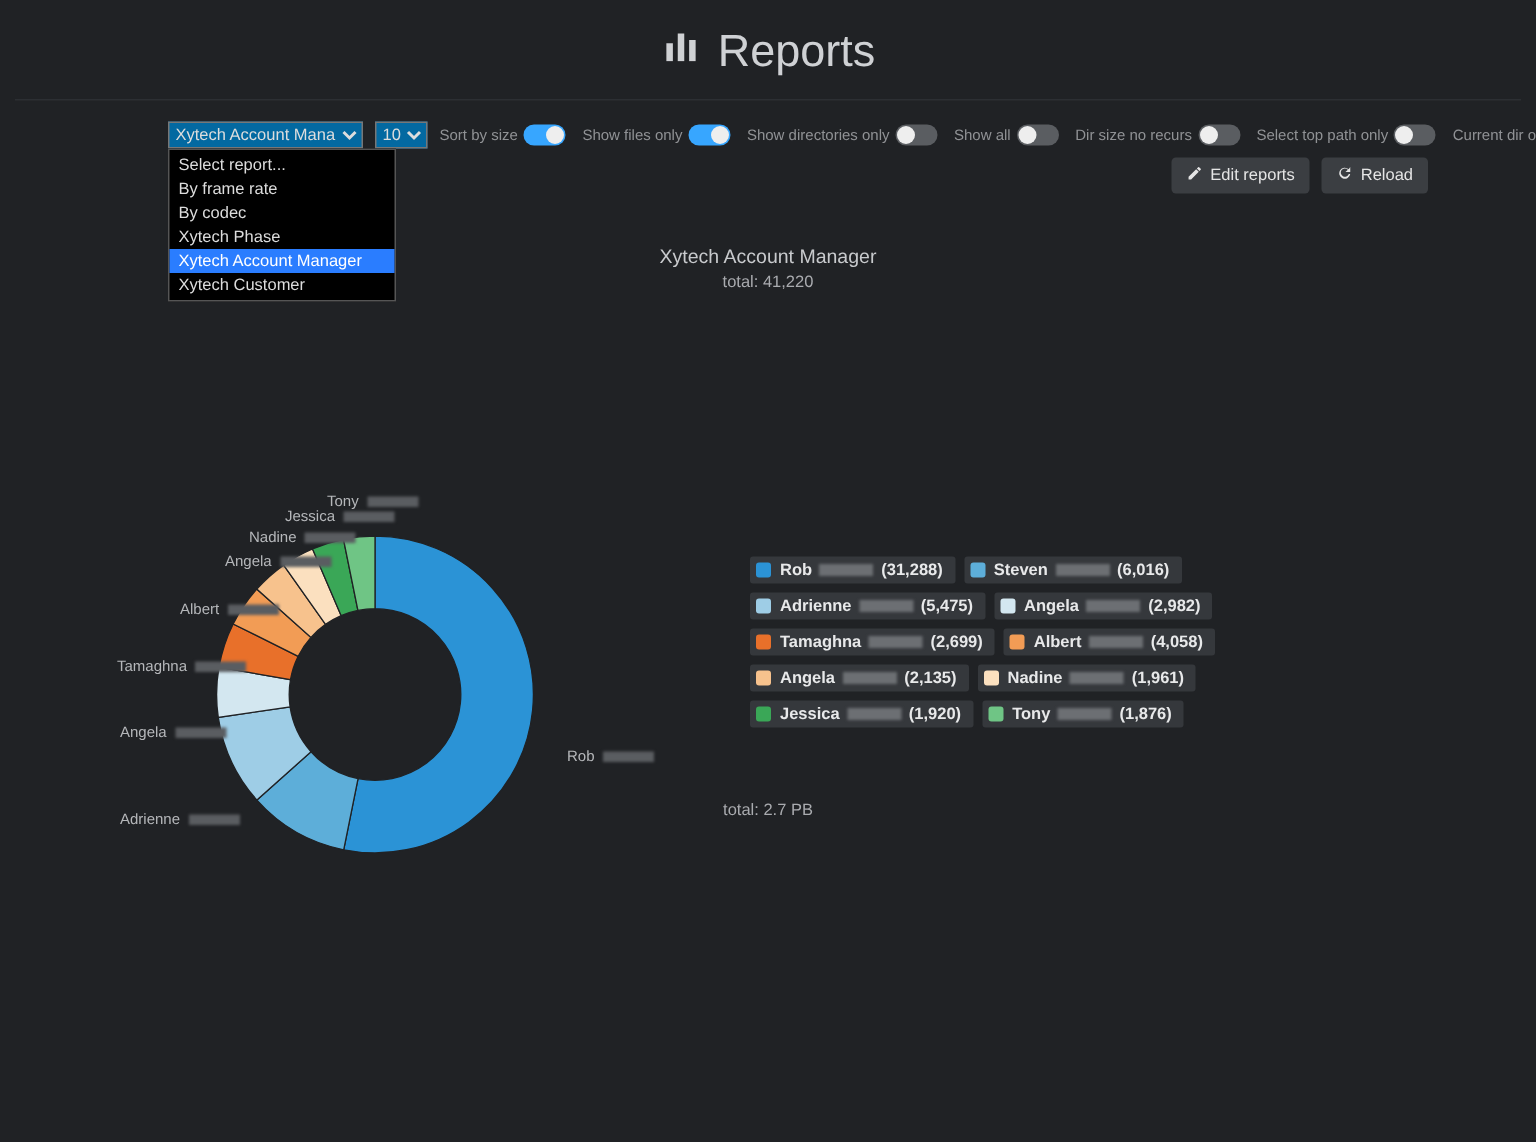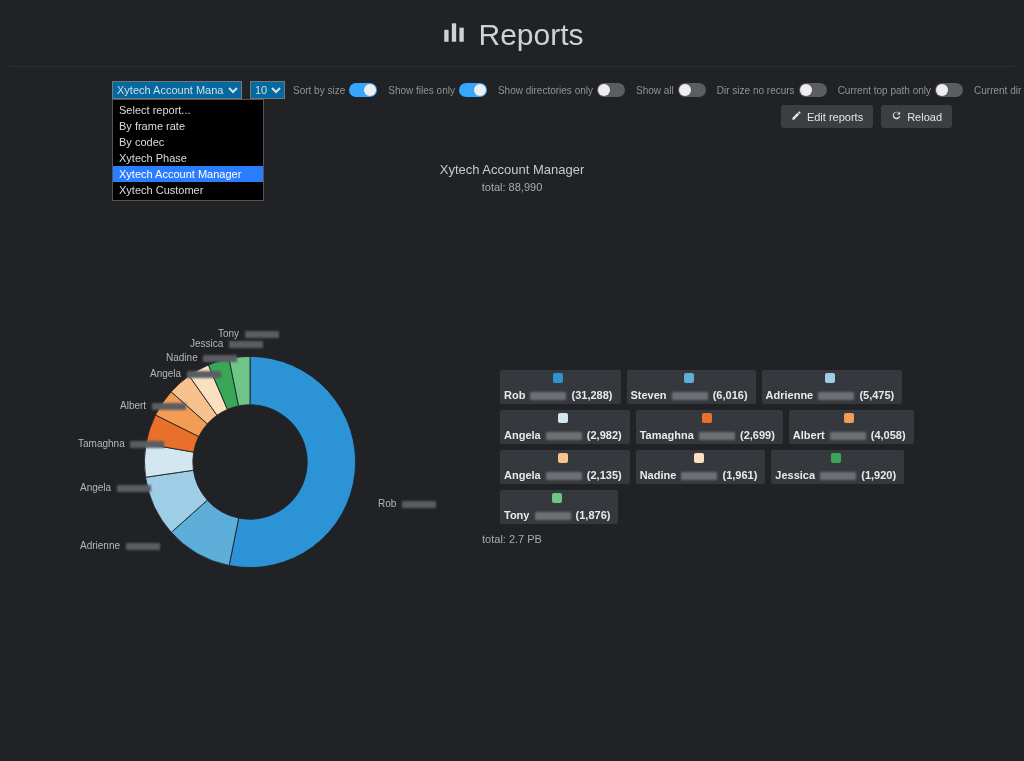--- a/index.html
+++ b/index.html
@@ -133,21 +133,20 @@
   .legend.bot { top: 628px; }
   .chip {
     display: inline-flex;
     align-items: center;
     background: #35383c;
     border-radius: 2px;
     padding: 3px 8px 3px 4px;
     font-size: 11px;
     color: #e8e9ea;
     gap: 6px;
-    flex-direction: column;
   }
   .chip .sw { width: 10px; height: 10px; border-radius: 2px; flex: 0 0 auto; }
   .chip .nm { white-space: nowrap; }
   .chip .redact {
     display: inline-block; height: 8px; width: 36px;
     background: #6c6f73; filter: blur(1px); vertical-align: middle;
     margin: 0 2px;
   }
   .chip b { font-weight: bold; }
 
@@ -233,21 +232,21 @@
         </div>
         <div class="toggle-group">
           <span class="tog-label">Show all</span>
           <div class="toggle off"></div>
         </div>
         <div class="toggle-group">
           <span class="tog-label">Dir size no recurs</span>
           <div class="toggle off"></div>
         </div>
         <div class="toggle-group">
-          <span class="tog-label">Current top path only</span>
+          <span class="tog-label">Select top path only</span>
           <div class="toggle off"></div>
         </div>
         <div class="toggle-group">
           <span class="tog-label">Current dir only</span>
         </div>
       </div>
 
     <div class="dropdown-list" id="ddlist">
         <div>Select report...</div>
         <div>By frame rate</div>
@@ -272,21 +271,21 @@
         <svg width="11" height="11" viewBox="0 0 24 24" fill="#e5e5e5">
             <path d="M17.65 6.35A8 8 0 1 0 19.93 13h-2.02a6 6 0 1 1-1.4-6.23L13 10h7V3l-2.35 3.35z"></path>
           </svg>
       </span>
       <span>Reload</span>
     </button>
   </div>
 
   <div class="block">
     <div class="block-title">Xytech Account Manager</div>
-    <div class="block-subtitle">total: 88,990</div>
+    <div class="block-subtitle">total: 41,220</div>
 
     <div class="donut-wrap">
       <svg id="donut-svg" class="donut" viewBox="0 0 100 100">
           <path d="M 50 2 A 48 48 0 1 1 40.5153781527978 97.05360717751164 L 44.86249649943214 75.48737055448547 A 26 26 0 1 0 50 24 Z" fill="#2b93d6" stroke="#202225" stroke-width="0.4"></path>
           <path d="M 40.5153781527978 97.05360717751164 A 48 48 0 0 1 14.218385535134615 81.99493813539473 L 30.61829216486458 67.33059149000547 A 26 26 0 0 0 44.86249649943214 75.48737055448547 Z" fill="#5daed9" stroke="#202225" stroke-width="0.4"></path>
           <path d="M 14.218385535134615 81.99493813539473 A 48 48 0 0 1 2.504006152091776 56.93761979352169 L 24.273003332383045 53.75787738815758 A 26 26 0 0 0 30.61829216486458 67.33059149000547 Z" fill="#9ecde6" stroke="#202225" stroke-width="0.4"></path>
           <path d="M 2.504006152091776 56.93761979352169 A 48 48 0 0 1 2.719275048303494 41.721531056890804 L 24.389607317831057 45.51582932248252 A 26 26 0 0 0 24.273003332383045 53.75787738815758 Z" fill="#d3e7f0" stroke="#202225" stroke-width="0.4"></path>
           <path d="M 2.719275048303494 41.721531056890804 A 48 48 0 0 1 7.021417754370852 28.626149898633354 L 26.71993461695088 38.42249786175974 A 26 26 0 0 0 24.389607317831057 45.51582932248252 Z" fill="#e8702a" stroke="#202225" stroke-width="0.4"></path>
           <path d="M 7.021417754370852 28.626149898633354 A 48 48 0 0 1 14.174012340581633 18.05475609379069 L 30.594256684481717 32.69632621746996 A 26 26 0 0 0 26.71993461695088 38.42249786175974 Z" fill="#f29c55" stroke="#202225" stroke-width="0.4"></path>
           <path d="M 14.174012340581633 18.05475609379069 A 48 48 0 0 1 22.31961759037263 10.785252395855053 L 35.006459528118505 28.758678381088156 A 26 26 0 0 0 30.594256684481717 32.69632621746996 Z" fill="#f7c28d" stroke="#202225" stroke-width="0.4"></path>

